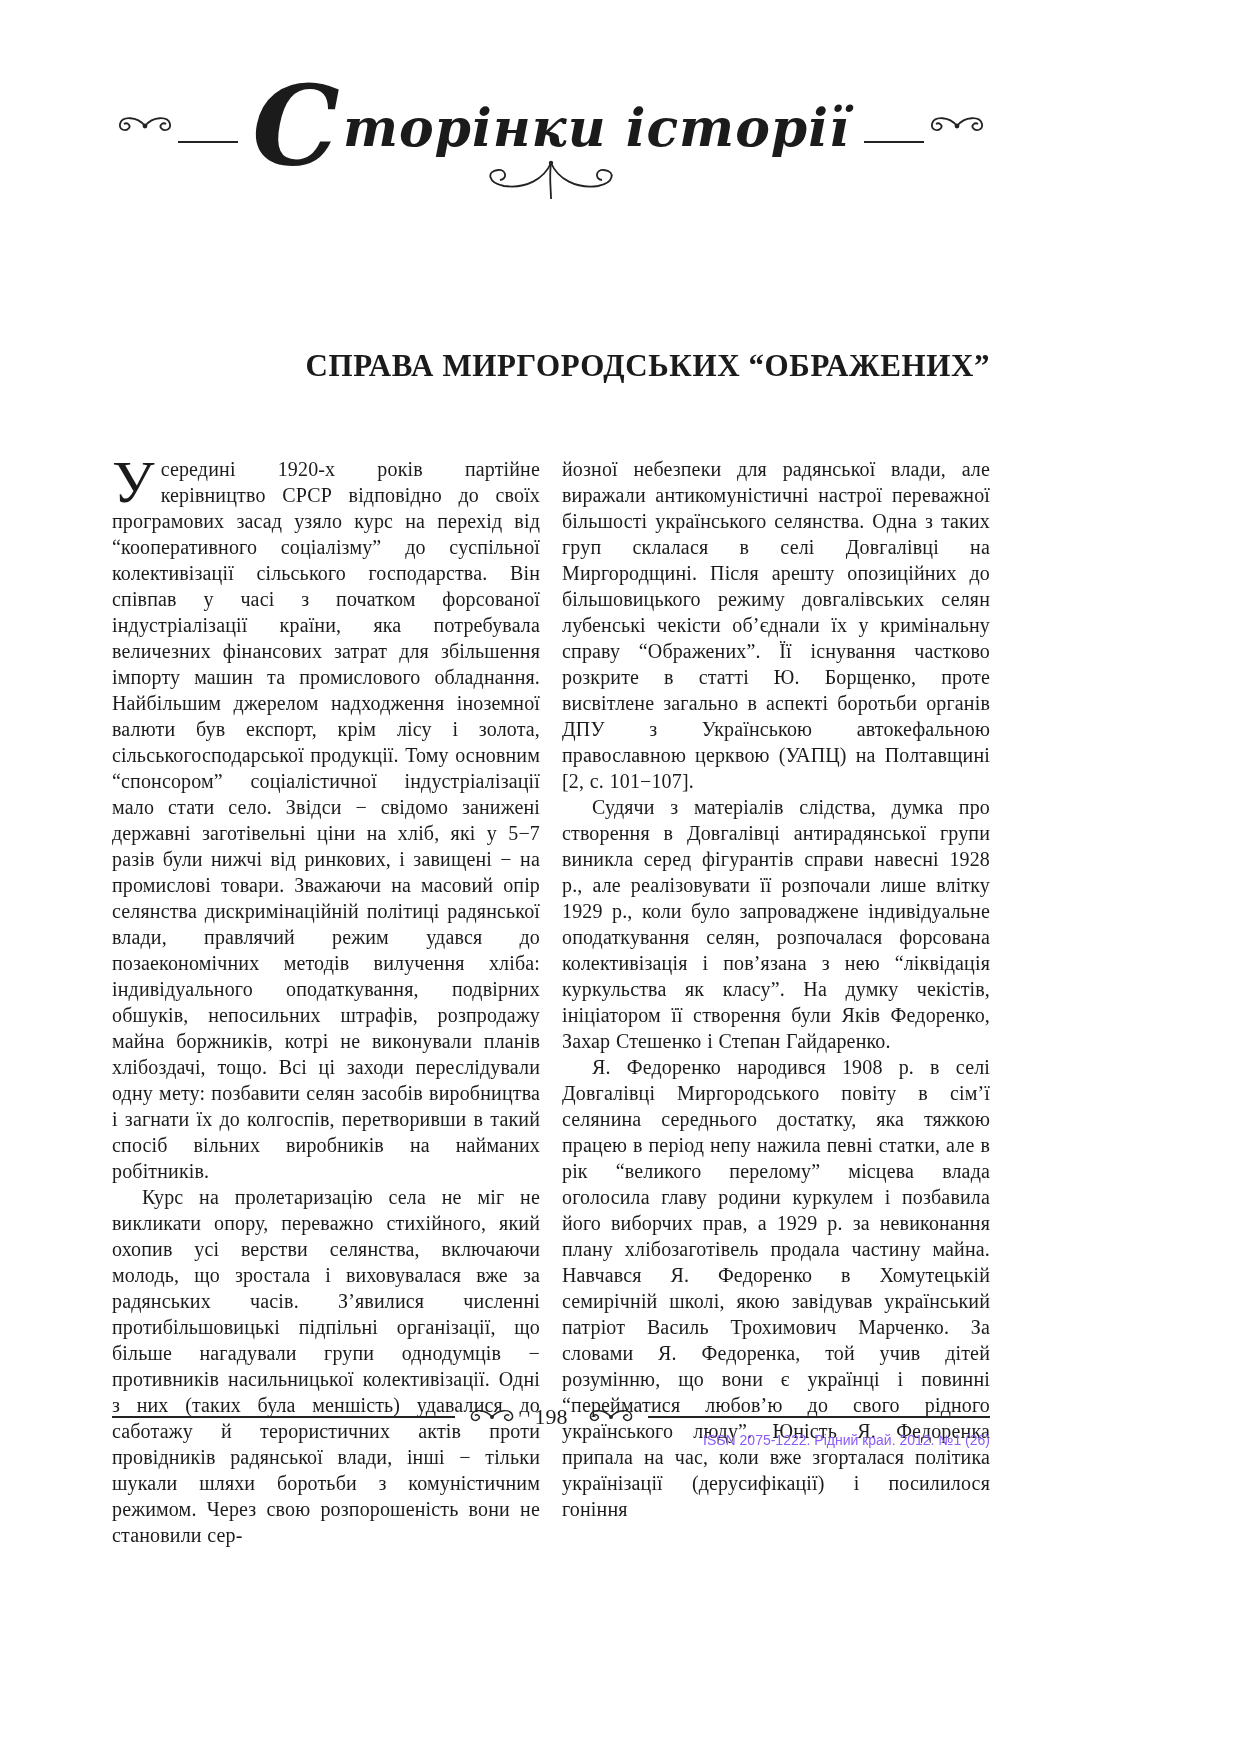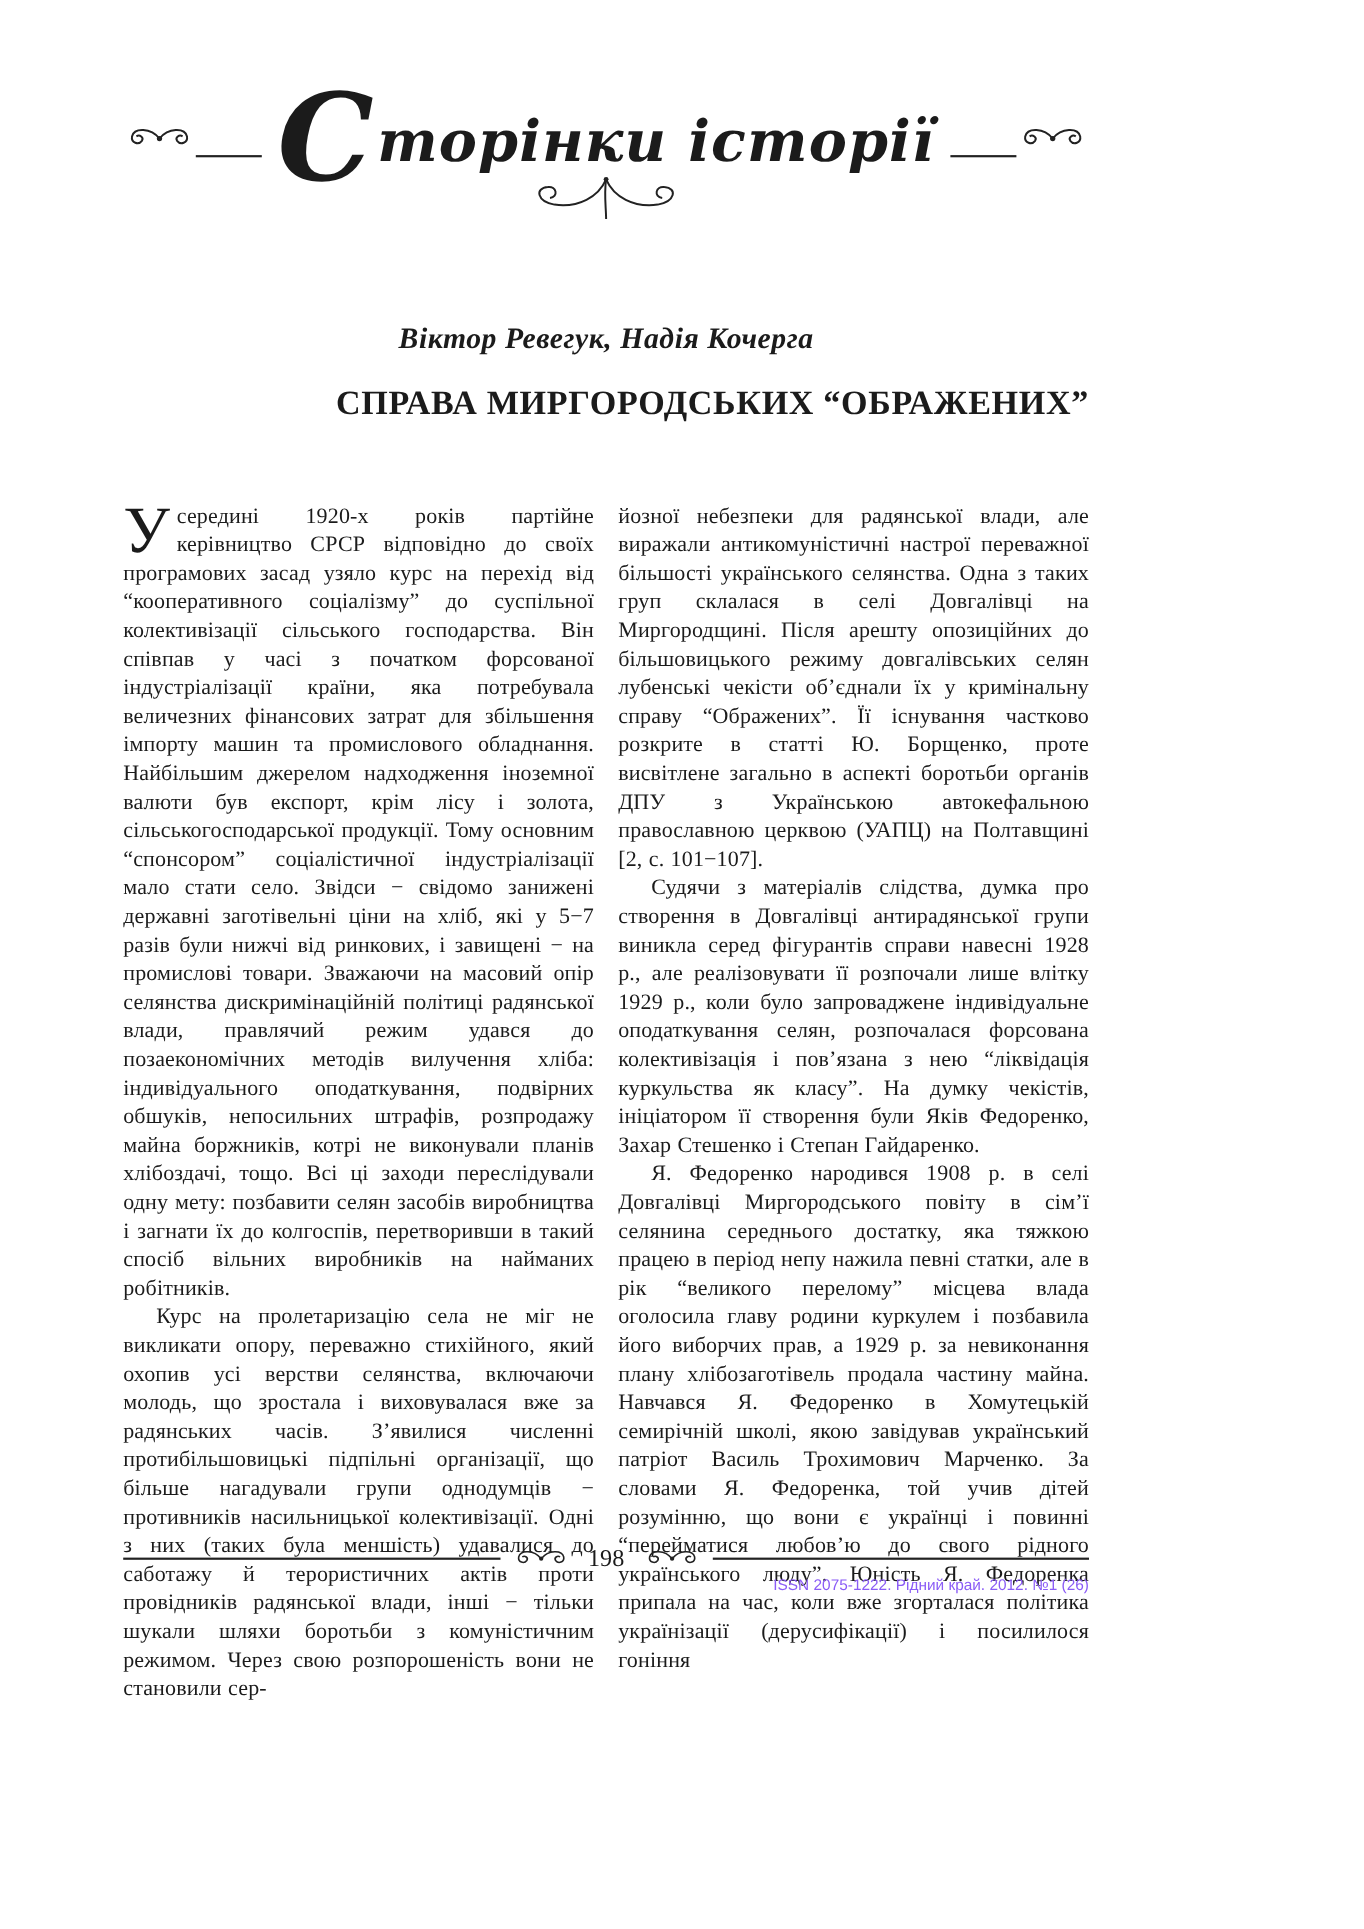--- a/index.html
+++ b/index.html
@@ -117,21 +117,20 @@
       </svg>
     </div>
     <svg class="header-flourish scroll" width="190" height="44" viewBox="0 0 190 44">
       <path d="M95 4 C 88 20, 70 30, 48 27 C 32 24, 30 12, 42 11 C 50 10, 52 20, 44 21"></path>
       <path d="M95 4 C 102 20, 120 30, 142 27 C 158 24, 160 12, 148 11 C 140 10, 138 20, 146 21"></path>
       <path d="M95 4 C 93 18, 95 30, 95 40"></path>
       <circle cx="95" cy="4" r="2.2" fill="#222" stroke="none"></circle>
     </svg>
   </div>
 
-  <div class="authors">Віктор Ревегук,  Надія Кочерга</div>
   <h1 class="article-title" style="margin:0;text-align:right;">СПРАВА МИРГОРОДСЬКИХ “ОБРАЖЕНИХ”</h1>
 
   <div class="columns">
     <div class="col">
       <p class="para">
         <span class="dropcap">У</span><span>середині 1920-х років партійне керівництво СРСР відповідно до своїх програмових засад узяло курс на перехід від “кооперативного соціалізму” до суспільної колективізації сільського господарства. Він співпав у часі з початком форсованої індустріалізації країни, яка потребувала величезних фінансових затрат для збільшення імпорту машин та промислового обладнання. Найбільшим джерелом надходження іноземної валюти був експорт, крім лісу і золота, сільськогосподарської продукції. Тому основним “спонсором” соціалістичної індустріалізації мало стати село. Звідси − свідомо занижені державні заготівельні ціни на хліб, які у 5−7 разів були нижчі від ринкових, і завищені − на промислові товари. Зважаючи на масовий опір селянства дискримінаційній політиці радянської влади, правлячий режим удався до позаекономічних методів вилучення хліба: індивідуального оподаткування, подвірних обшуків, непосильних штрафів, розпродажу майна боржників, котрі не виконували планів хлібоздачі, тощо. Всі ці заходи переслідували одну мету: позбавити селян засобів виробництва і загнати їх до колгоспів, перетворивши в такий спосіб вільних виробників на найманих робітників.</span>
       </p>
       <p class="para indent">
         <span>Курс на пролетаризацію села не міг не викликати опору, переважно стихійного, який охопив усі верстви селянства, включаючи молодь, що зростала і виховувалася вже за радянських часів. З’явилися численні протибільшовицькі підпільні організації, що більше нагадували групи однодумців − противників насильницької колективізації. Одні з них (таких була меншість) удавалися до саботажу й терористичних актів проти провідників радянської влади, інші − тільки шукали шляхи боротьби з комуністичним режимом. Через свою розпорошеність вони не становили сер-</span>
       </p>

